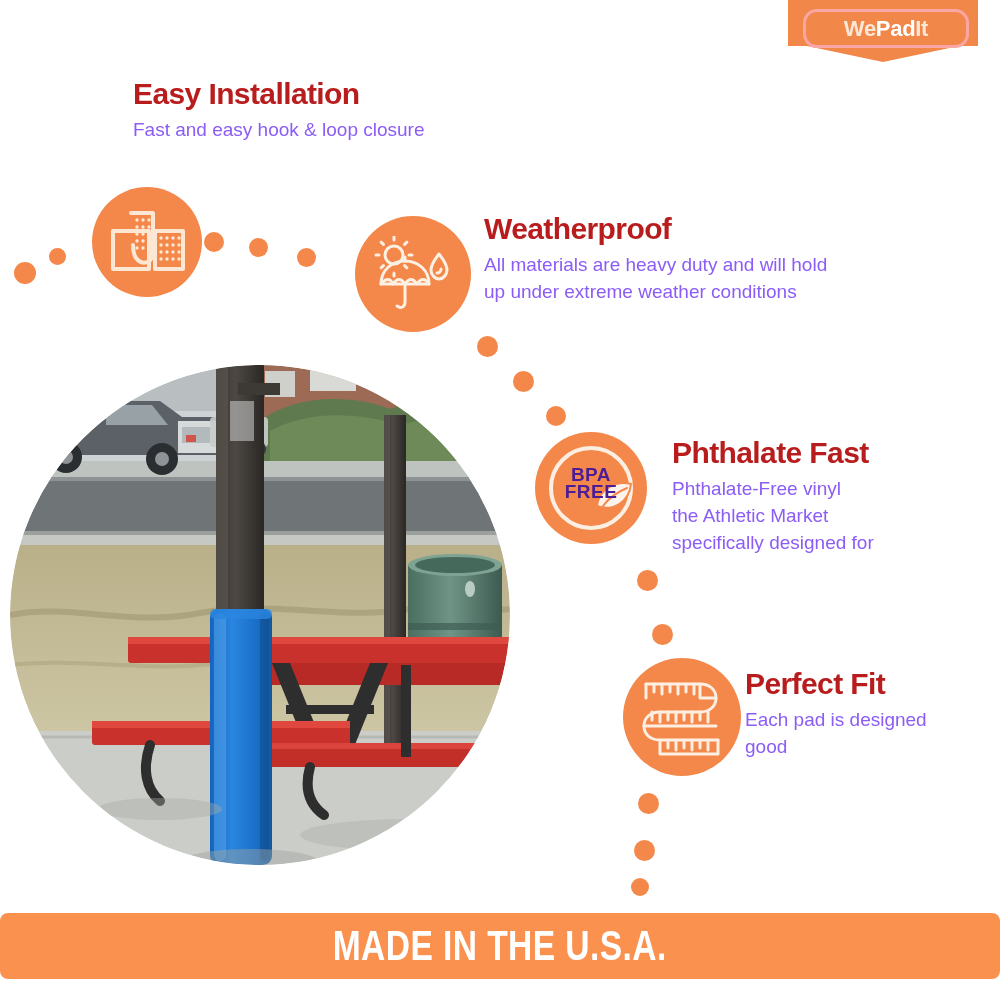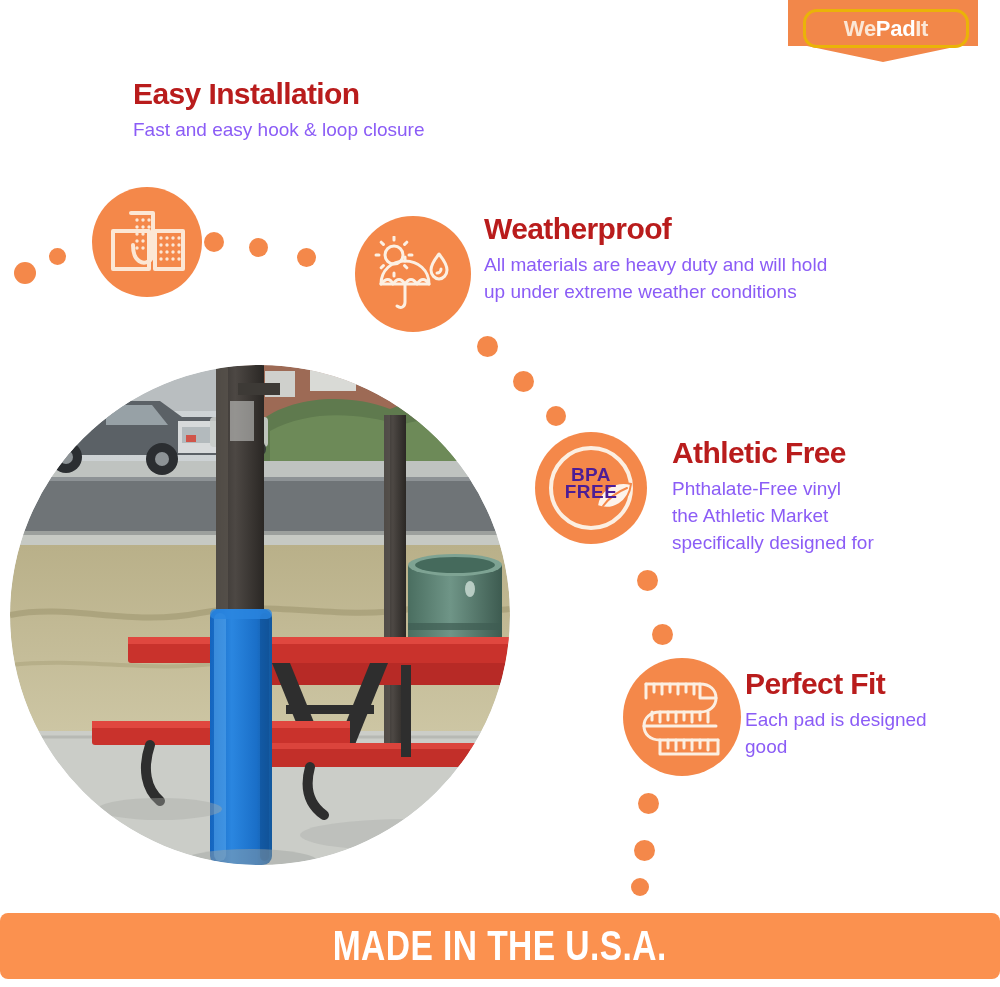--- a/index.html
+++ b/index.html
@@ -14,21 +14,21 @@
 
   
   .logo-wrap{position:absolute;right:22px;top:0;width:190px;height:62px;}
   .logo-banner{
     position:absolute;left:0;top:0;width:190px;height:62px;
     background:#F2874A;
     clip-path:polygon(0 0,100% 0,100% 74%,90% 74%,50% 100%,10% 74%,0 74%);
   }
   .logo-plate{
     position:absolute;left:15px;top:9px;width:160px;height:33px;
-    border:3px solid #eab308;border-radius:14px;
+    border:3px solid #fca5a5;border-radius:14px;
     display:flex;align-items:center;justify-content:center;
     letter-spacing:-0.3px;
   }
   .logo-text{font-size:22px;font-weight:700;line-height:1;white-space:nowrap;}
   .lt-we{color:#FBE7D6;font-weight:700;}
   .lt-pad{color:#ffffff;font-weight:800;}
   .lt-it{color:#FBE7D6;font-weight:700;}
 
   
   .blk{position:absolute;}
@@ -169,21 +169,21 @@
         <path d="M10 48 C15 42 19 42 22 48 C26 42 30 42 34 48 C38 42 42 42 46 48 C50 42 54 42 58 48"></path>
         <path d="M34 48 v18 C34 71 30 73 26 70"></path>
         <path d="M34 25 v-4"></path>
         <path d="M68 18 C68 18 76 28 76 34 C76 39 72 43 68 43 C64 43 60 39 60 34 C60 28 68 18 68 18 Z"></path>
         <path d="M70 33 a4 4 0 0 1 -4 4"></path>
       </svg>
     </span>
   </div>
 
   <div class="blk" style="left:672px;top:437px;">
-    <div class="h-title">Athletic Free</div>
+    <div class="h-title">Phthalate Fast</div>
     <div class="b-text">
       <span>Phthalate-Free vinyl</span>
       <span>the Athletic Market</span>
       <span>specifically designed for</span>
     </div>
   </div>
 
   <div class="bubble" style="left:535px;top:432px;width:112px;height:112px;">
     <span style="position:relative;width:112px;height:112px;display:block;">
       <svg width="112" height="112" viewBox="0 0 112 112" fill="none">

